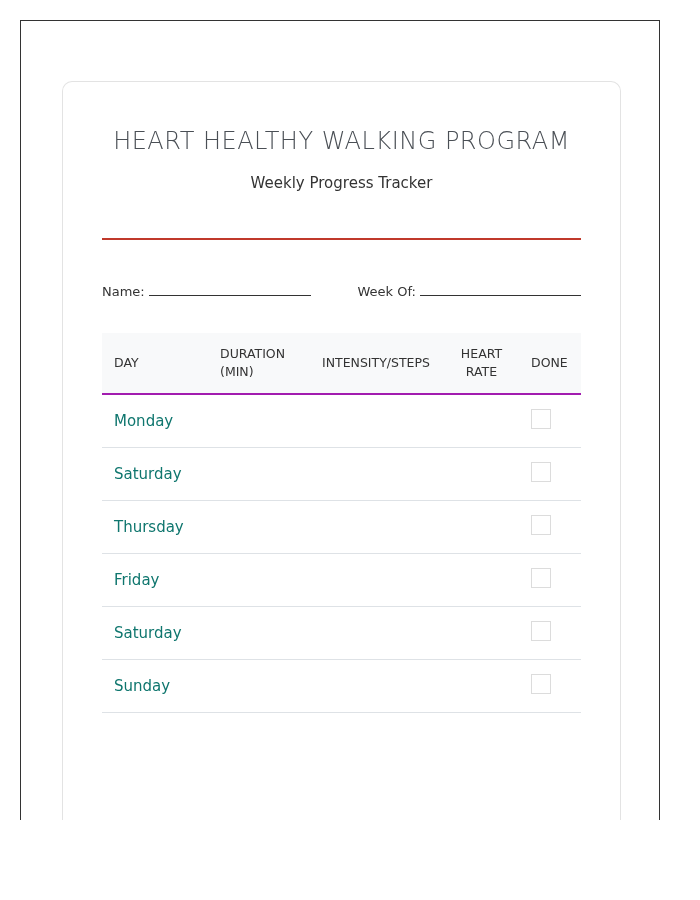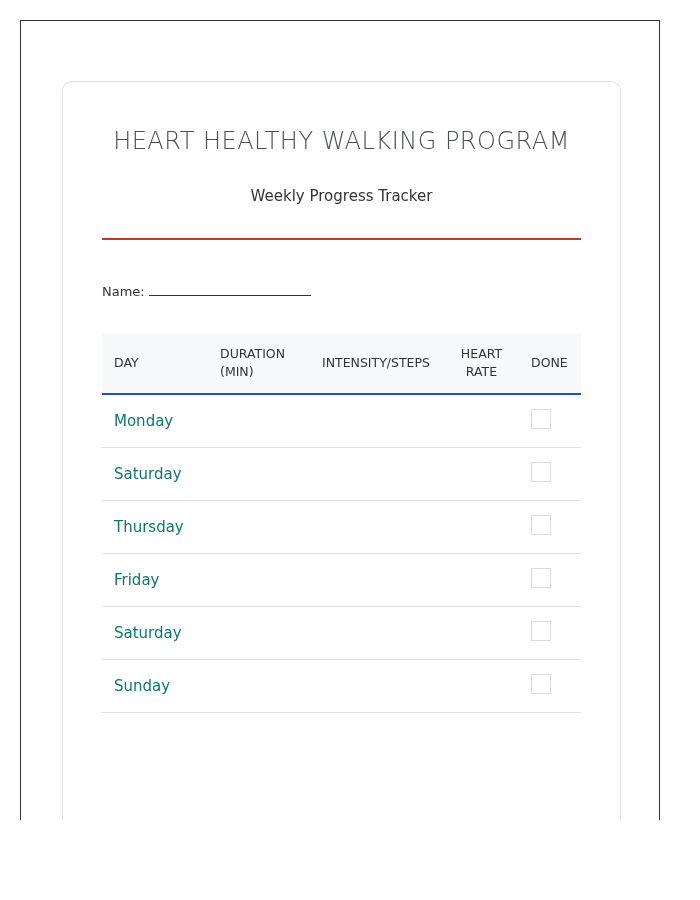--- a/index.html
+++ b/index.html
@@ -4,50 +4,54 @@
 <style>
   html, body { margin:0; padding:0; background:#ffffff; }
   body { width:700px; height:900px; position:relative; overflow:hidden;
          font-family:"DejaVu Sans", sans-serif; color:#333; }
   .page { position:absolute; left:20px; top:20px; width:640px; height:800px;
           border:1px solid #333; border-bottom:none; box-sizing:border-box; background:#fff; overflow:hidden; }
   .card { position:absolute; left:41px; top:60px; width:559px; height:760px;
           border:1px solid #e3e3e3; border-bottom:none; border-radius:10px 10px 0 0; box-sizing:border-box; background:#fff;padding-left:12px; }
   .title { position:absolute; left:0; right:0; top:45px; text-align:center;
            font-size:24px; font-weight:300; letter-spacing:0.5px; color:#4a4f55; }
-  .subtitle { position:absolute; left:0; right:0; top:105px; text-align:center;
+  .subtitle { position:absolute; left:0; right:0; top:92px; text-align:center;
               font-size:15px; color:#333; }
   .rule { position:absolute; left:39px; width:479px; top:156px; height:2px; background:#c0392b; }
   .fields { position:absolute; left:39px; width:479px; top:202px; display:flex; justify-content:space-between;
             font-size:13px; font-weight:normal; color:#333; }
   .field { display:flex; align-items:baseline; }
   .field .line { display:inline-block; width:162px; border-bottom:1px solid #333; margin-left:4px; height:10px; }
   .field.week .line { width:161px; }
   table { position:absolute; left:39px; width:479px; top:251px; border-collapse:collapse; }
-  thead tr { background:#f8f9fa; height:61px; border-bottom:2px solid #1d4ed8; }
+  thead tr { background:#f8f9fa; height:61px; border-bottom:2px solid #a21caf; }
   th { text-align:left; font-size:12.5px; font-weight:normal; color:#333; padding:0 12px; line-height:18px; vertical-align:middle; }
   td { height:52px; border-bottom:1px solid #dee2e6; padding:0 12px; font-size:15px; color:#0f766e; vertical-align:middle; }
   .cb { width:20px; height:20px; border:1px solid #dcdcdc; box-sizing:border-box; display:inline-block; margin-left:0; background:#fff; }
   .c-day { width:82px; }
   .c-dur { width:78px; }
   .c-int { width:110px; }
   .c-hr { width:51px;text-align:center; }
 </style>
 </head>
 <body>
 
 <div class="page">
   <div class="card">
     <div class="title">HEART HEALTHY WALKING PROGRAM</div>
     <div class="subtitle">Weekly Progress Tracker</div>
     <div class="rule"></div>
 
     <div class="fields">
       <div class="field name">
         <span>Name:</span>
+        <span class="line"></span>
+      </div>
+      <div class="field week">
+        <span>Week Of:</span>
         <span class="line"></span>
       </div>
     </div>
 
     <table>
       <thead>
         <tr>
           <th class="c-day">DAY</th>
           <th class="c-dur">DURATION (MIN)</th>
           <th class="c-int">INTENSITY/STEPS</th>

